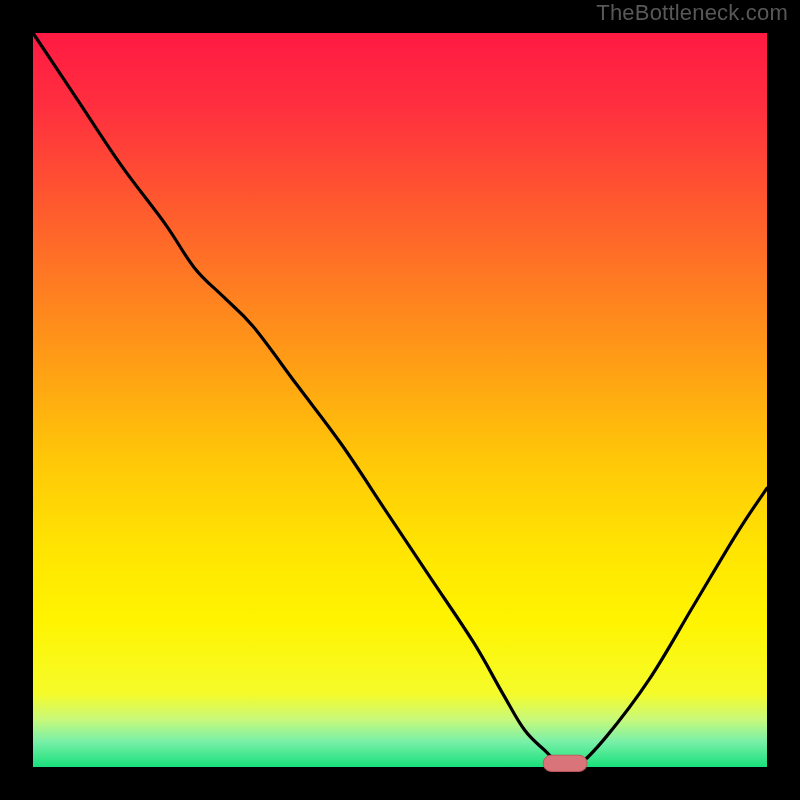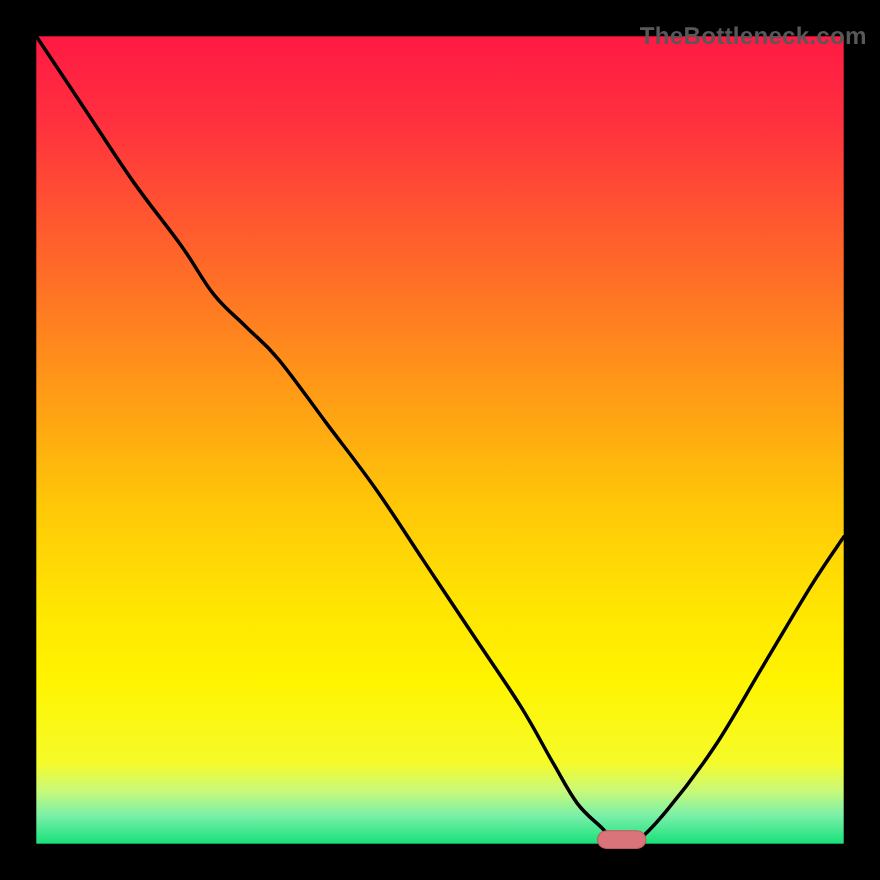--- a/index.html
+++ b/index.html
@@ -11,25 +11,25 @@
     overflow: hidden;
   }
   .frame {
     position: relative;
     width: 800px;
     height: 800px;
     background: #000;
   }
   .watermark {
     position: absolute;
-    top: 20px;
+    top: 0;
     right: 12px;
     font-family: Arial, Helvetica, sans-serif;
     font-size: 22px;
-    font-weight: 700;
+    font-weight: 400;
     color: #58585a;
     letter-spacing: 0.2px;
   }
   svg {
     position: absolute;
     left: 0;
     top: 0;
   }
 </style>
 </head>

